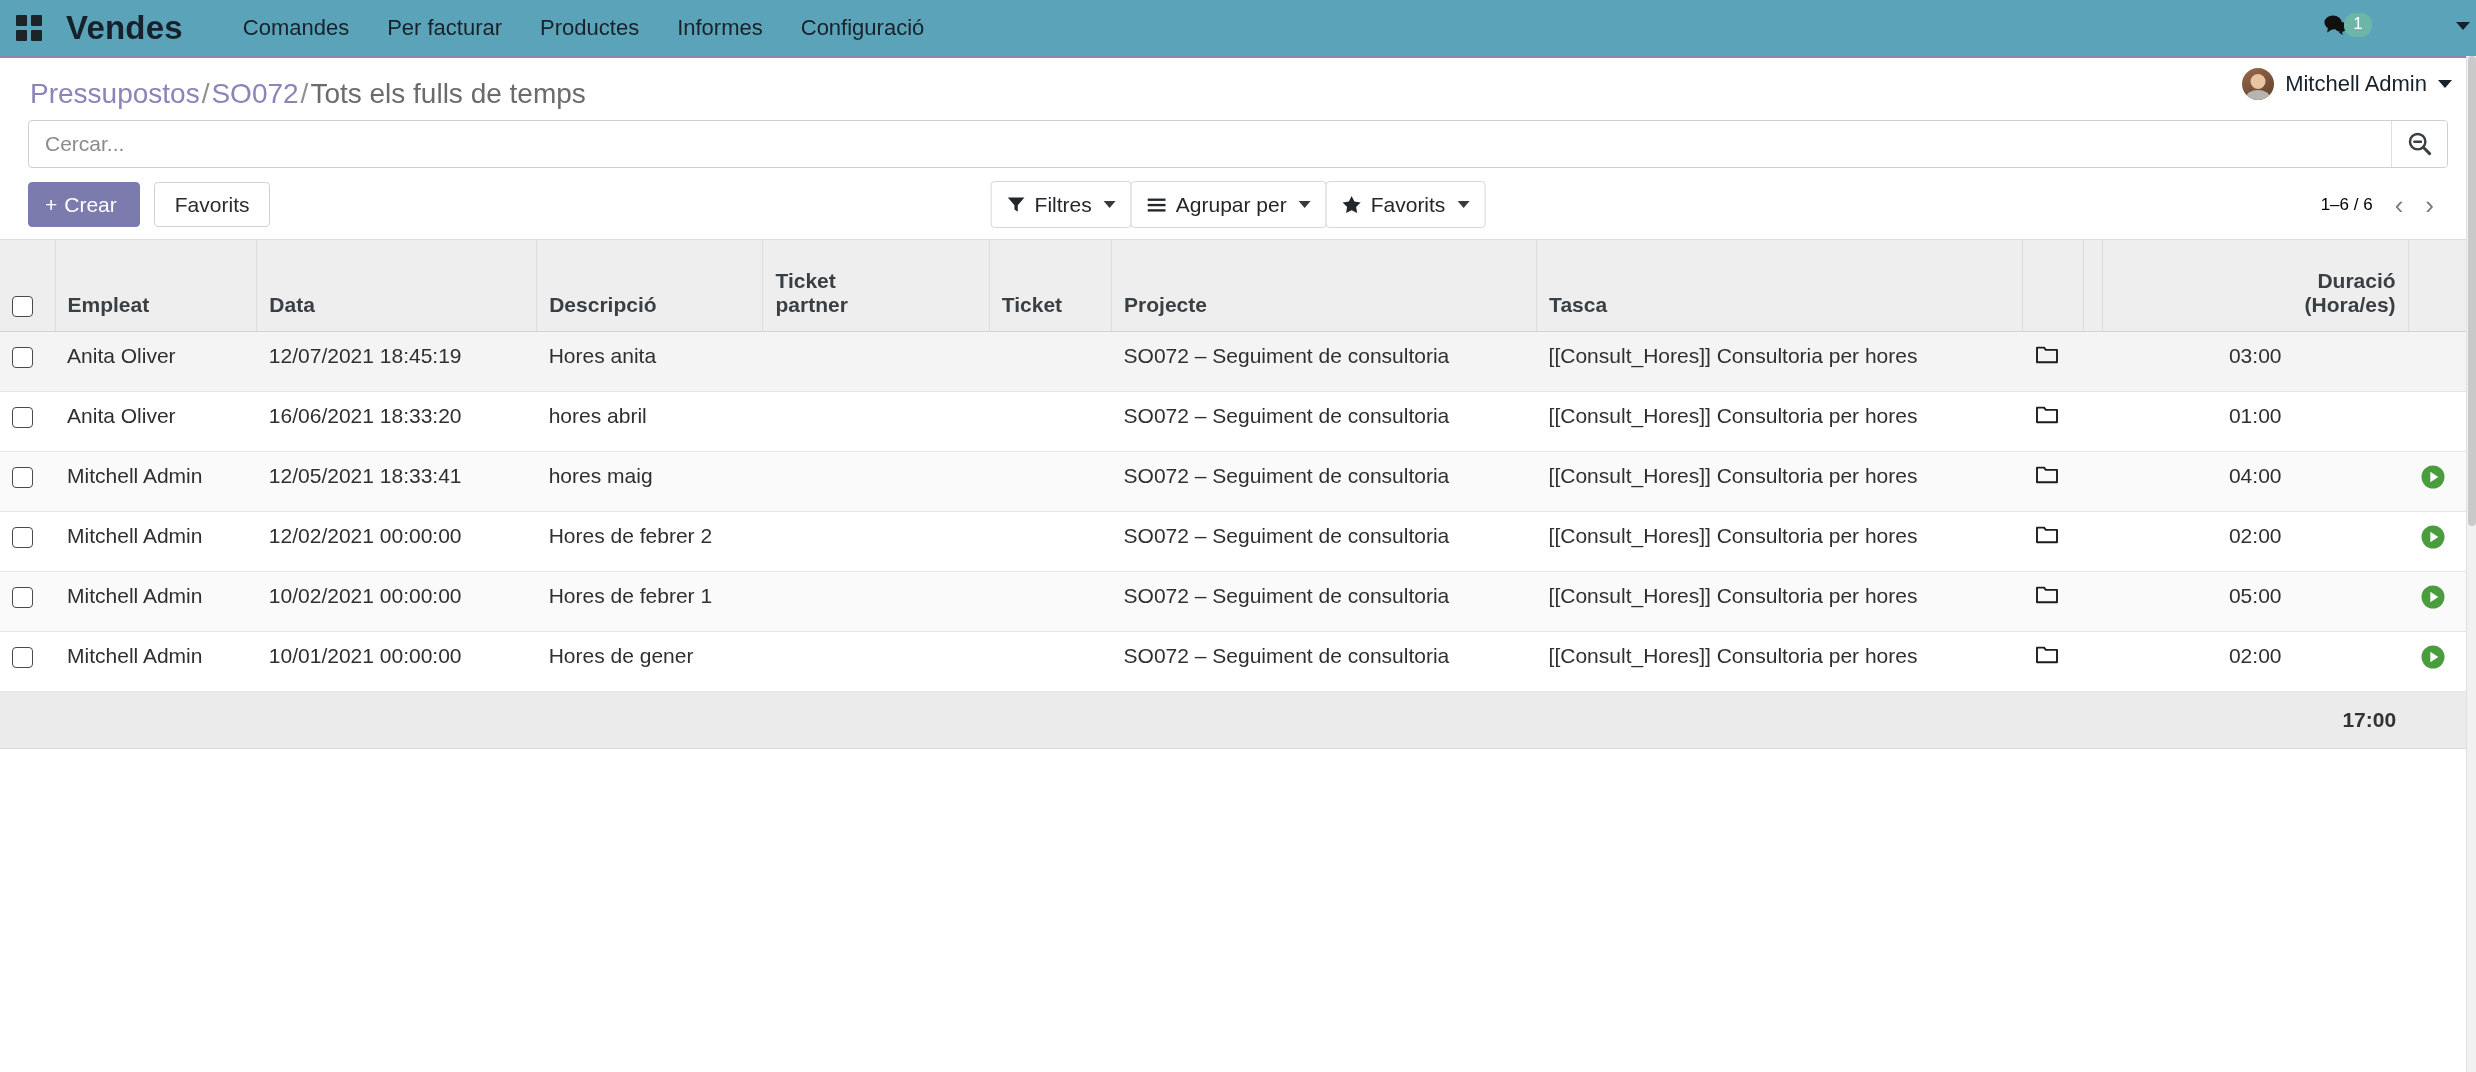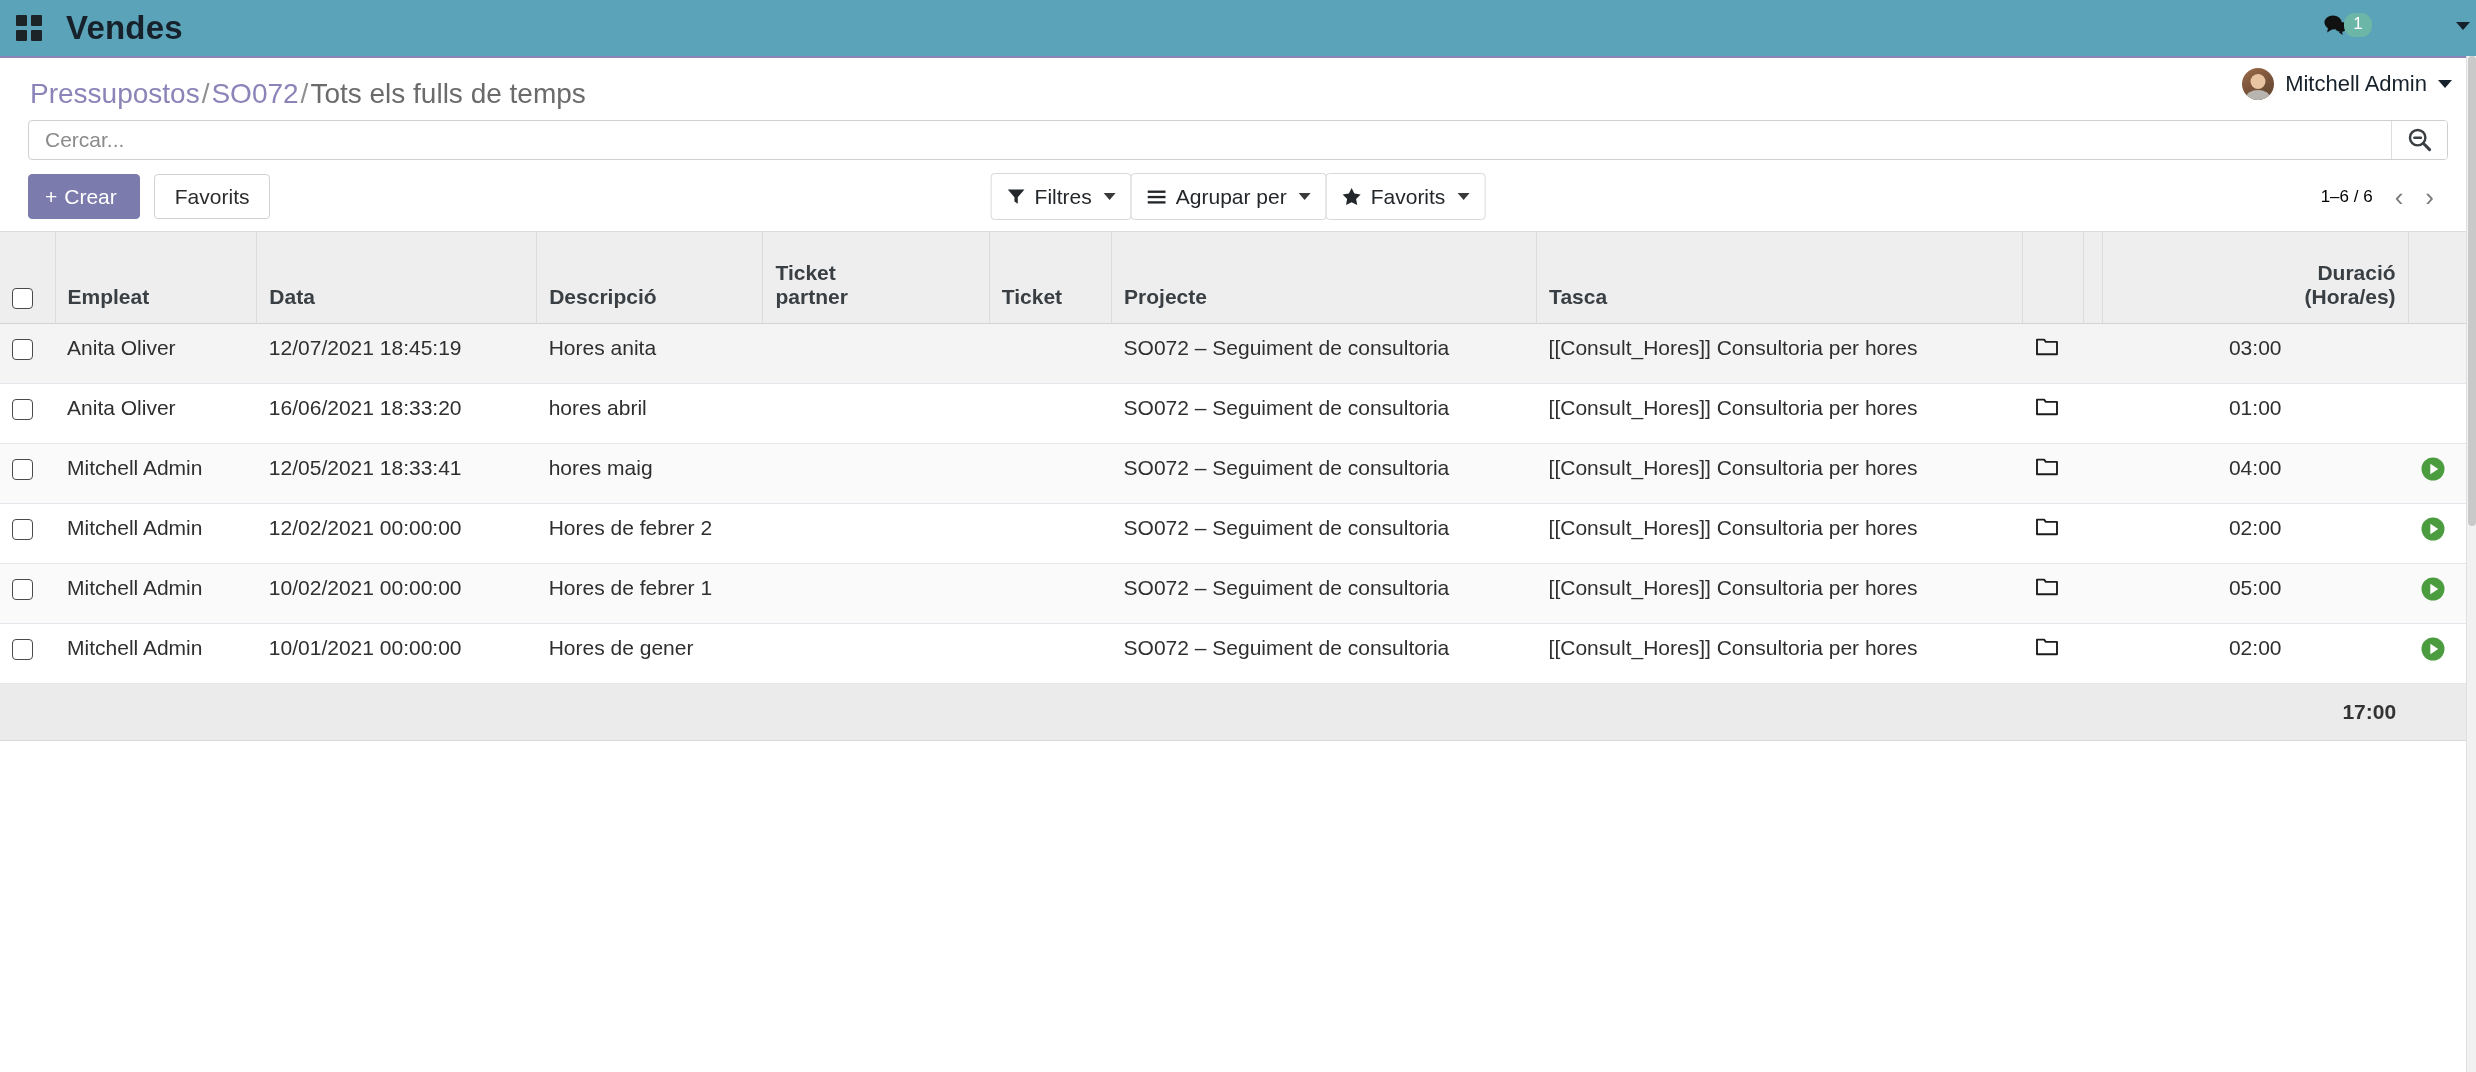--- a/index.html
+++ b/index.html
@@ -133,21 +133,21 @@
     gap: 2px;
     font-size: 28px;
   }
   .crumb-link { color: #8a84b8; cursor: pointer; white-space: nowrap; }
   .crumb-sep { color: #8f8f8f; }
   .crumb-active { color: #6b6b6b; white-space: nowrap; }
 
   
   .search-row { padding: 0 28px; }
   .search-box {
-    height: 40px;
+    height: 48px;
     border: 1px solid #cfcfcf;
     border-radius: 4px;
     display: flex;
     align-items: stretch;
     background: #fff;
     overflow: hidden;
   }
   .search-input {
     flex: 1;
     border: none;
@@ -328,20 +328,27 @@
 <div class="navbar">
   <div class="apps-grid">
     <i></i>
     <i></i>
     <i></i>
     <i></i>
   </div>
 
   <div class="brand">Vendes</div>
 
+  <div class="menu">
+    <div class="menu-item">Comandes</div>
+    <div class="menu-item">Per facturar</div>
+    <div class="menu-item">Productes</div>
+    <div class="menu-item">Informes</div>
+    <div class="menu-item">Configuració</div>
+  </div>
 
   <div class="nav-right">
     <div class="nav-icon-wrap">
       <svg width="26" height="26" viewBox="0 0 24 24">
         <circle cx="12" cy="12" r="9.2" fill="none" stroke="#111" stroke-width="2"></circle>
         <path d="M12 6.6V12h4.6" fill="none" stroke="#111" stroke-width="2" stroke-linecap="round"></path>
       </svg>
       <span class="badge">15</span>
     </div>
 

